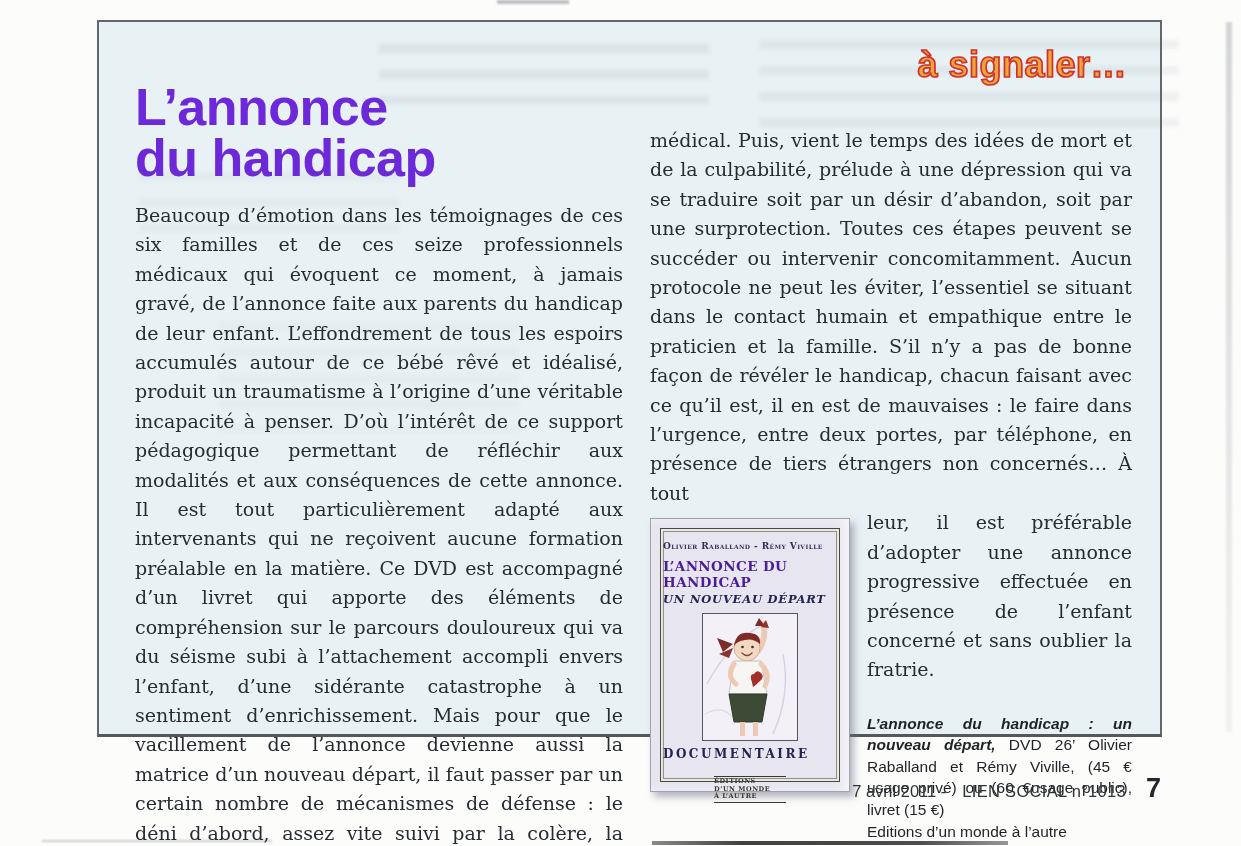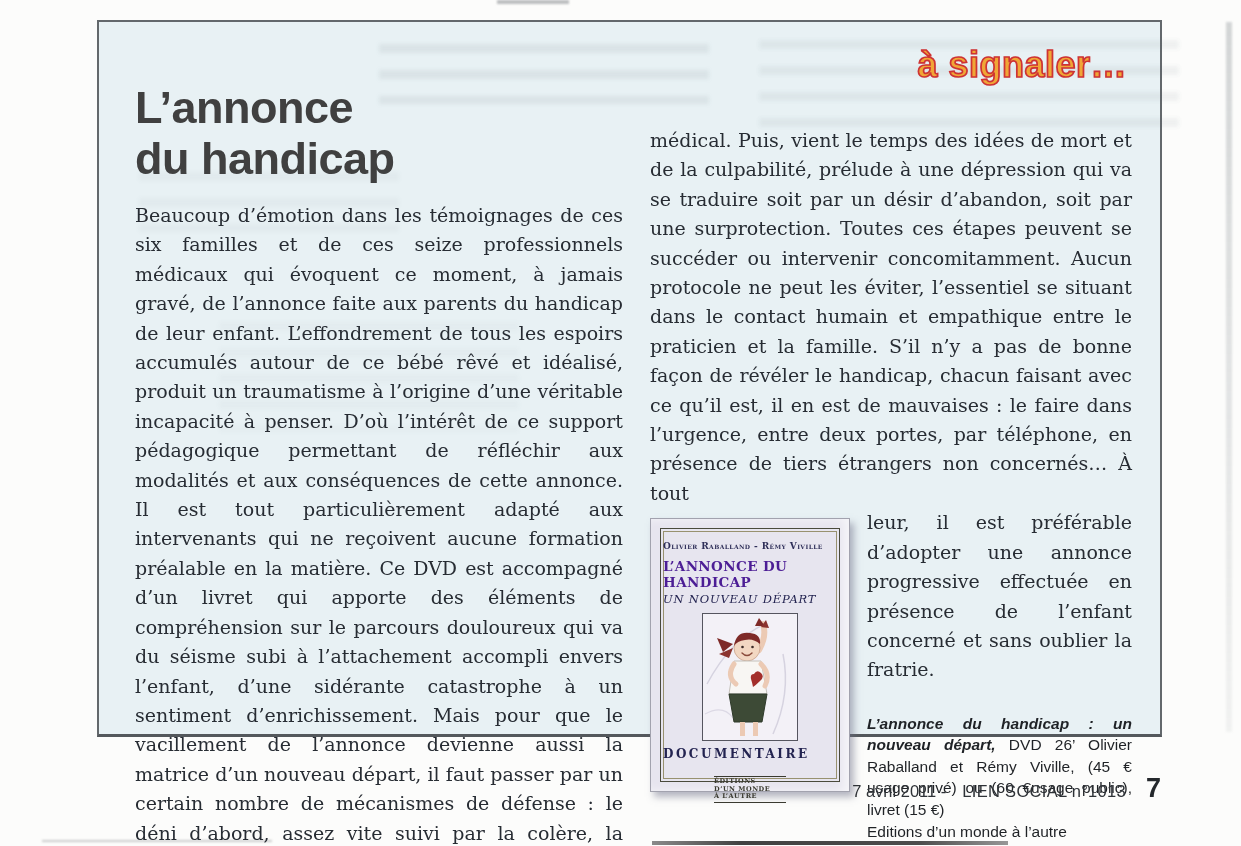--- a/index.html
+++ b/index.html
@@ -46,22 +46,22 @@
 
   
   .columns{display:flex;gap:27px;}
   .col-left{width:488px;flex:0 0 auto;}
   .col-right{width:482px;flex:0 0 auto;margin-top:104px;}
 
   .article-title{
     margin:60px 0 0 0;
     font-family:"Liberation Sans",sans-serif;
     font-weight:600;
-    font-size:45px;line-height:51px;letter-spacing:-0.5px;
-    color:#404040;
+    font-size:52px;line-height:51px;letter-spacing:-0.5px;
+    color:#6d28d9;
   }
 
   .body-text{
     margin:0;
     font-family:"DejaVu Serif","Liberation Serif",serif;
     font-size:19px;line-height:29.4px;
     text-align:justify;
     color:#272c33;
   }
   .col-left .body-text{margin-top:17px;}
@@ -87,21 +87,21 @@
     font-family:"DejaVu Serif","Liberation Serif",serif;
   }
   .dvd-authors{
     margin-top:10px;font-size:9px;font-weight:bold;
     font-variant:small-caps;letter-spacing:0.4px;color:#2e2e58;
   }
   .dvd-title{
     margin-top:7px;font-size:13.5px;font-weight:bold;letter-spacing:0.4px;color:#4c1d95;
   }
   .dvd-subtitle{
-    margin-top:2px;font-size:11.5px;font-weight:normal;font-style:italic;letter-spacing:0.8px;color:#232350;
+    margin-top:2px;font-size:11.5px;font-weight:bold;font-style:italic;letter-spacing:0.8px;color:#232350;
   }
   .dvd-art{
     width:94px;height:126px;margin:7px auto 0 auto;
     background:#f3f1f7;border:1px solid #55555f;
     overflow:hidden;
   }
   .dvd-genre{
     margin-top:6px;font-size:12px;font-weight:bold;letter-spacing:2.5px;color:#232350;
   }
   .dvd-publisher{

